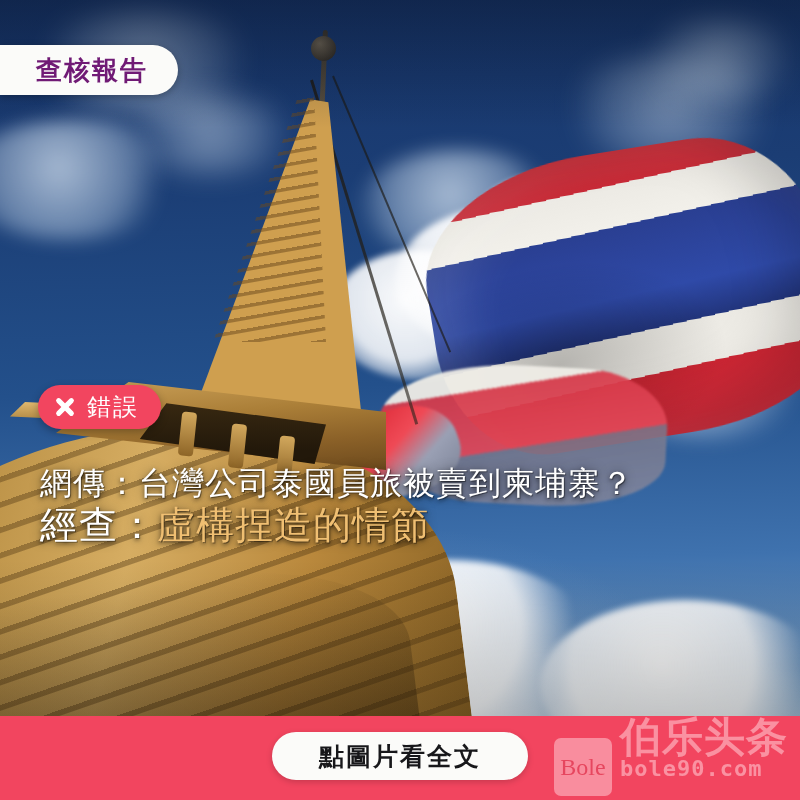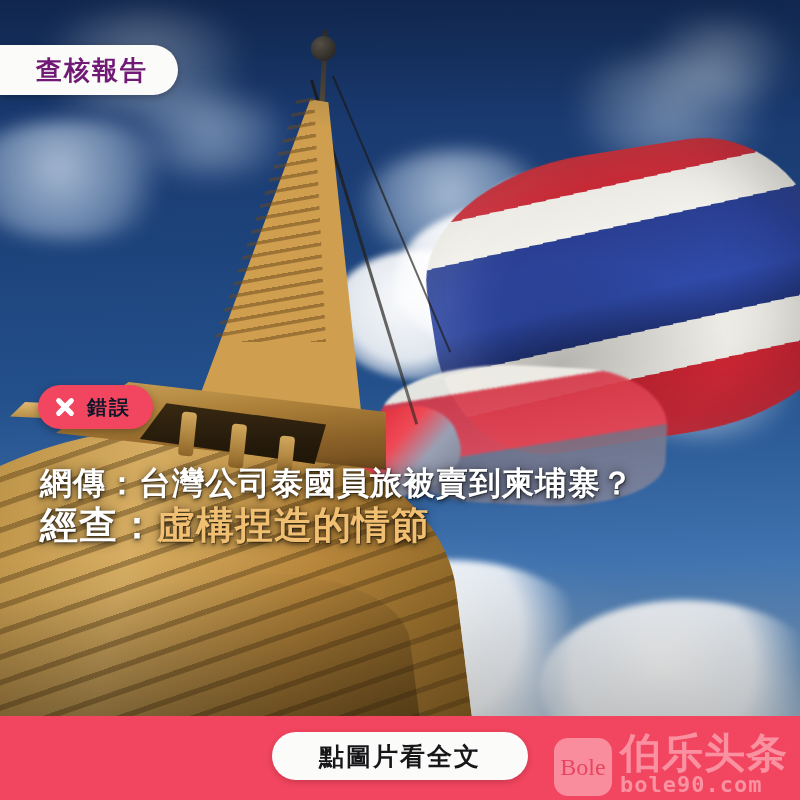--- a/index.html
+++ b/index.html
@@ -285,37 +285,37 @@
     left: 50%;
     top: 50%;
     width: 23px;
     height: 5px;
     border-radius: 3px;
     background: #ffffff;
   }
   .verdict-x::before { transform: translate(-50%,-50%) rotate(45deg); }
   .verdict-x::after  { transform: translate(-50%,-50%) rotate(-45deg); }
   .verdict-label {
-    font-size: 20px;
-    font-weight: 700;
-    color: #0f172a;
+    font-size: 24px;
+    font-weight: 400;
+    color: #ffffff;
     letter-spacing: 2px;
     line-height: 1;
   }
 
   
   .headline {
     position: absolute;
     left: 40px;
     top: 466px;
     width: 730px;
   }
   .headline-line {
     color: #ffffff;
-    font-weight: 700;
+    font-weight: 400;
     letter-spacing: 1px;
     line-height: 1.12;
     text-shadow:
       0 2px 4px rgba(0,0,0,0.55),
       0 0 12px rgba(0,0,0,0.45),
       1px 1px 0 rgba(0,0,0,0.35);
     white-space: nowrap;
   }
   .headline-line.l1 { font-size: 32px; }
   .headline-line.l2 { font-size: 38px; margin-top: 2px; }
@@ -360,26 +360,26 @@
     bottom: 4px;
     display: flex;
     align-items: flex-start;
     gap: 8px;
     opacity: 0.62;
     pointer-events: none;
   }
   .wm-logo {
     width: 58px;
     height: 58px;
-    border-radius: 14px;
+    border-radius: 7px;
     background: rgba(255,195,205,0.92);
     display: flex;
     align-items: center;
     justify-content: center;
-    margin-top: 5px;
+    margin-top: 21px;
   }
   .wm-logo-text {
     font-family: "Liberation Serif", "DejaVu Serif", serif;
     font-size: 24px;
     color: #e0485f;
     font-weight: 400;
     line-height: 1;
   }
   .wm-right {
     display: flex;

